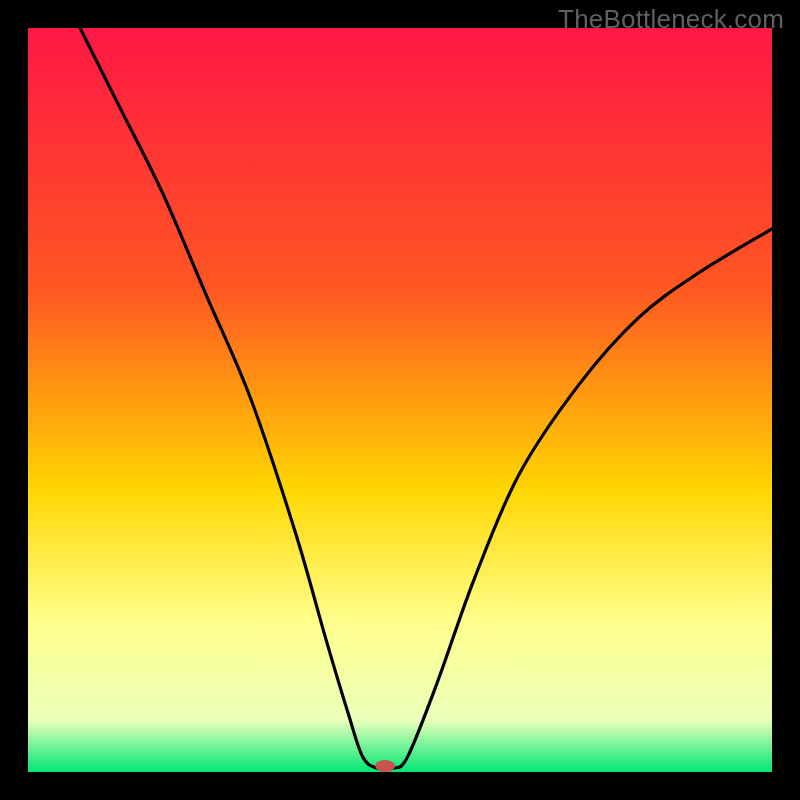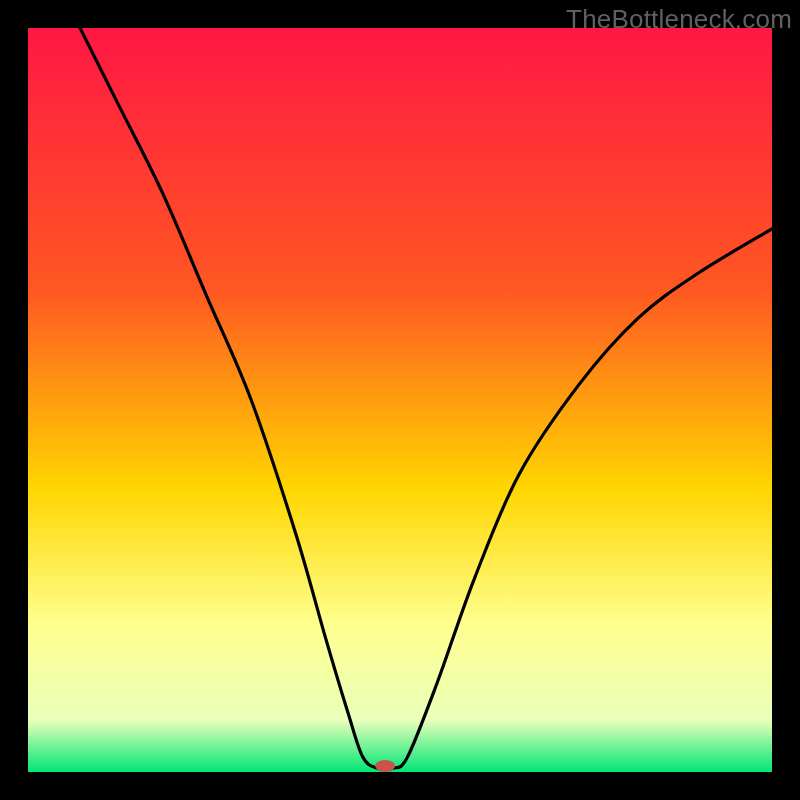--- a/index.html
+++ b/index.html
@@ -12,21 +12,21 @@
     overflow: hidden;
   }
   .wrap {
     position: relative;
     width: 800px;
     height: 800px;
   }
   .watermark {
     position: absolute;
     top: 4px;
-    right: 8px;
+    right: 16px;
     font-size: 26px;
     font-weight: 500;
     color: #606060;
     letter-spacing: 0.2px;
     z-index: 10;
   }
   svg {
     display: block;
   }
 </style>

